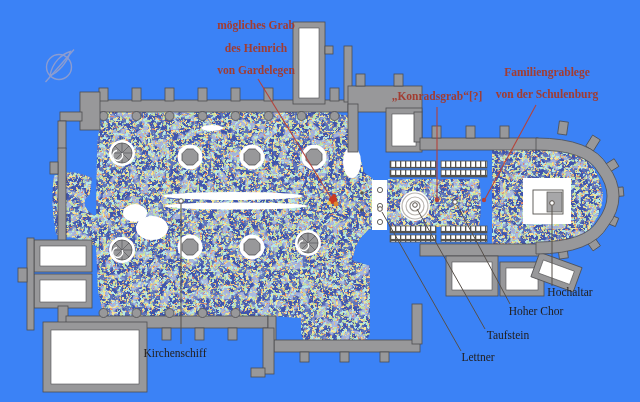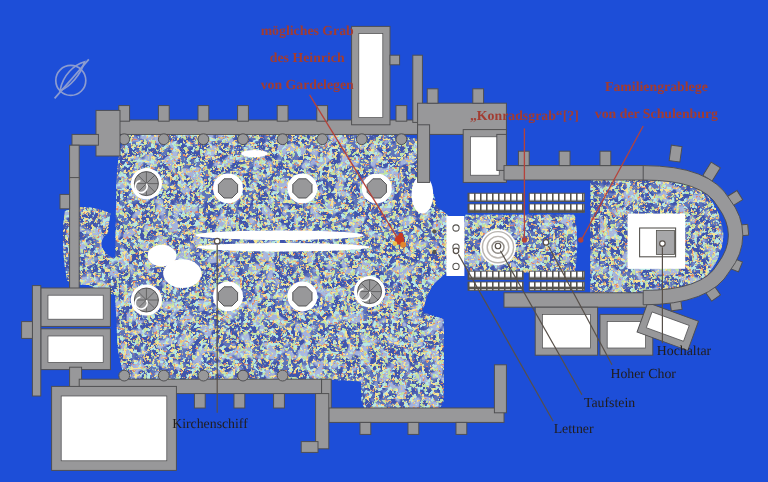--- a/index.html
+++ b/index.html
@@ -1,16 +1,16 @@
 <!DOCTYPE html>
 <html><head>
 <meta charset="utf-8">
 <style>
   html,body{margin:0;padding:0;background:#ffffff;}
-  .figure{width:640px;height:402px;position:relative;background:#1d4ed8;overflow:hidden;}
+  .figure{width:640px;height:402px;position:relative;background:#3b82f6;overflow:hidden;}
   svg{display:block;}
   text{font-family:"Liberation Serif","DejaVu Serif",serif;}
   .lbl-black{fill:#221d19;font-size:11.5px;}
   .lbl-red{fill:#a23c31;font-size:11.5px;font-weight:bold;}
   .wall{fill:#98989a;stroke:#4e4e50;stroke-width:0.8;}
   .roomwhite{fill:#ffffff;stroke:#4e4e50;stroke-width:0.6;}
   .gap{fill:#ffffff;stroke:none;}
   .leader-dark{stroke:#57504a;stroke-width:1;fill:none;}
   .leader-red{stroke:#b5433a;stroke-width:1.1;fill:none;}
   .marker{fill:#ffffff;stroke:#57504a;stroke-width:1;}

